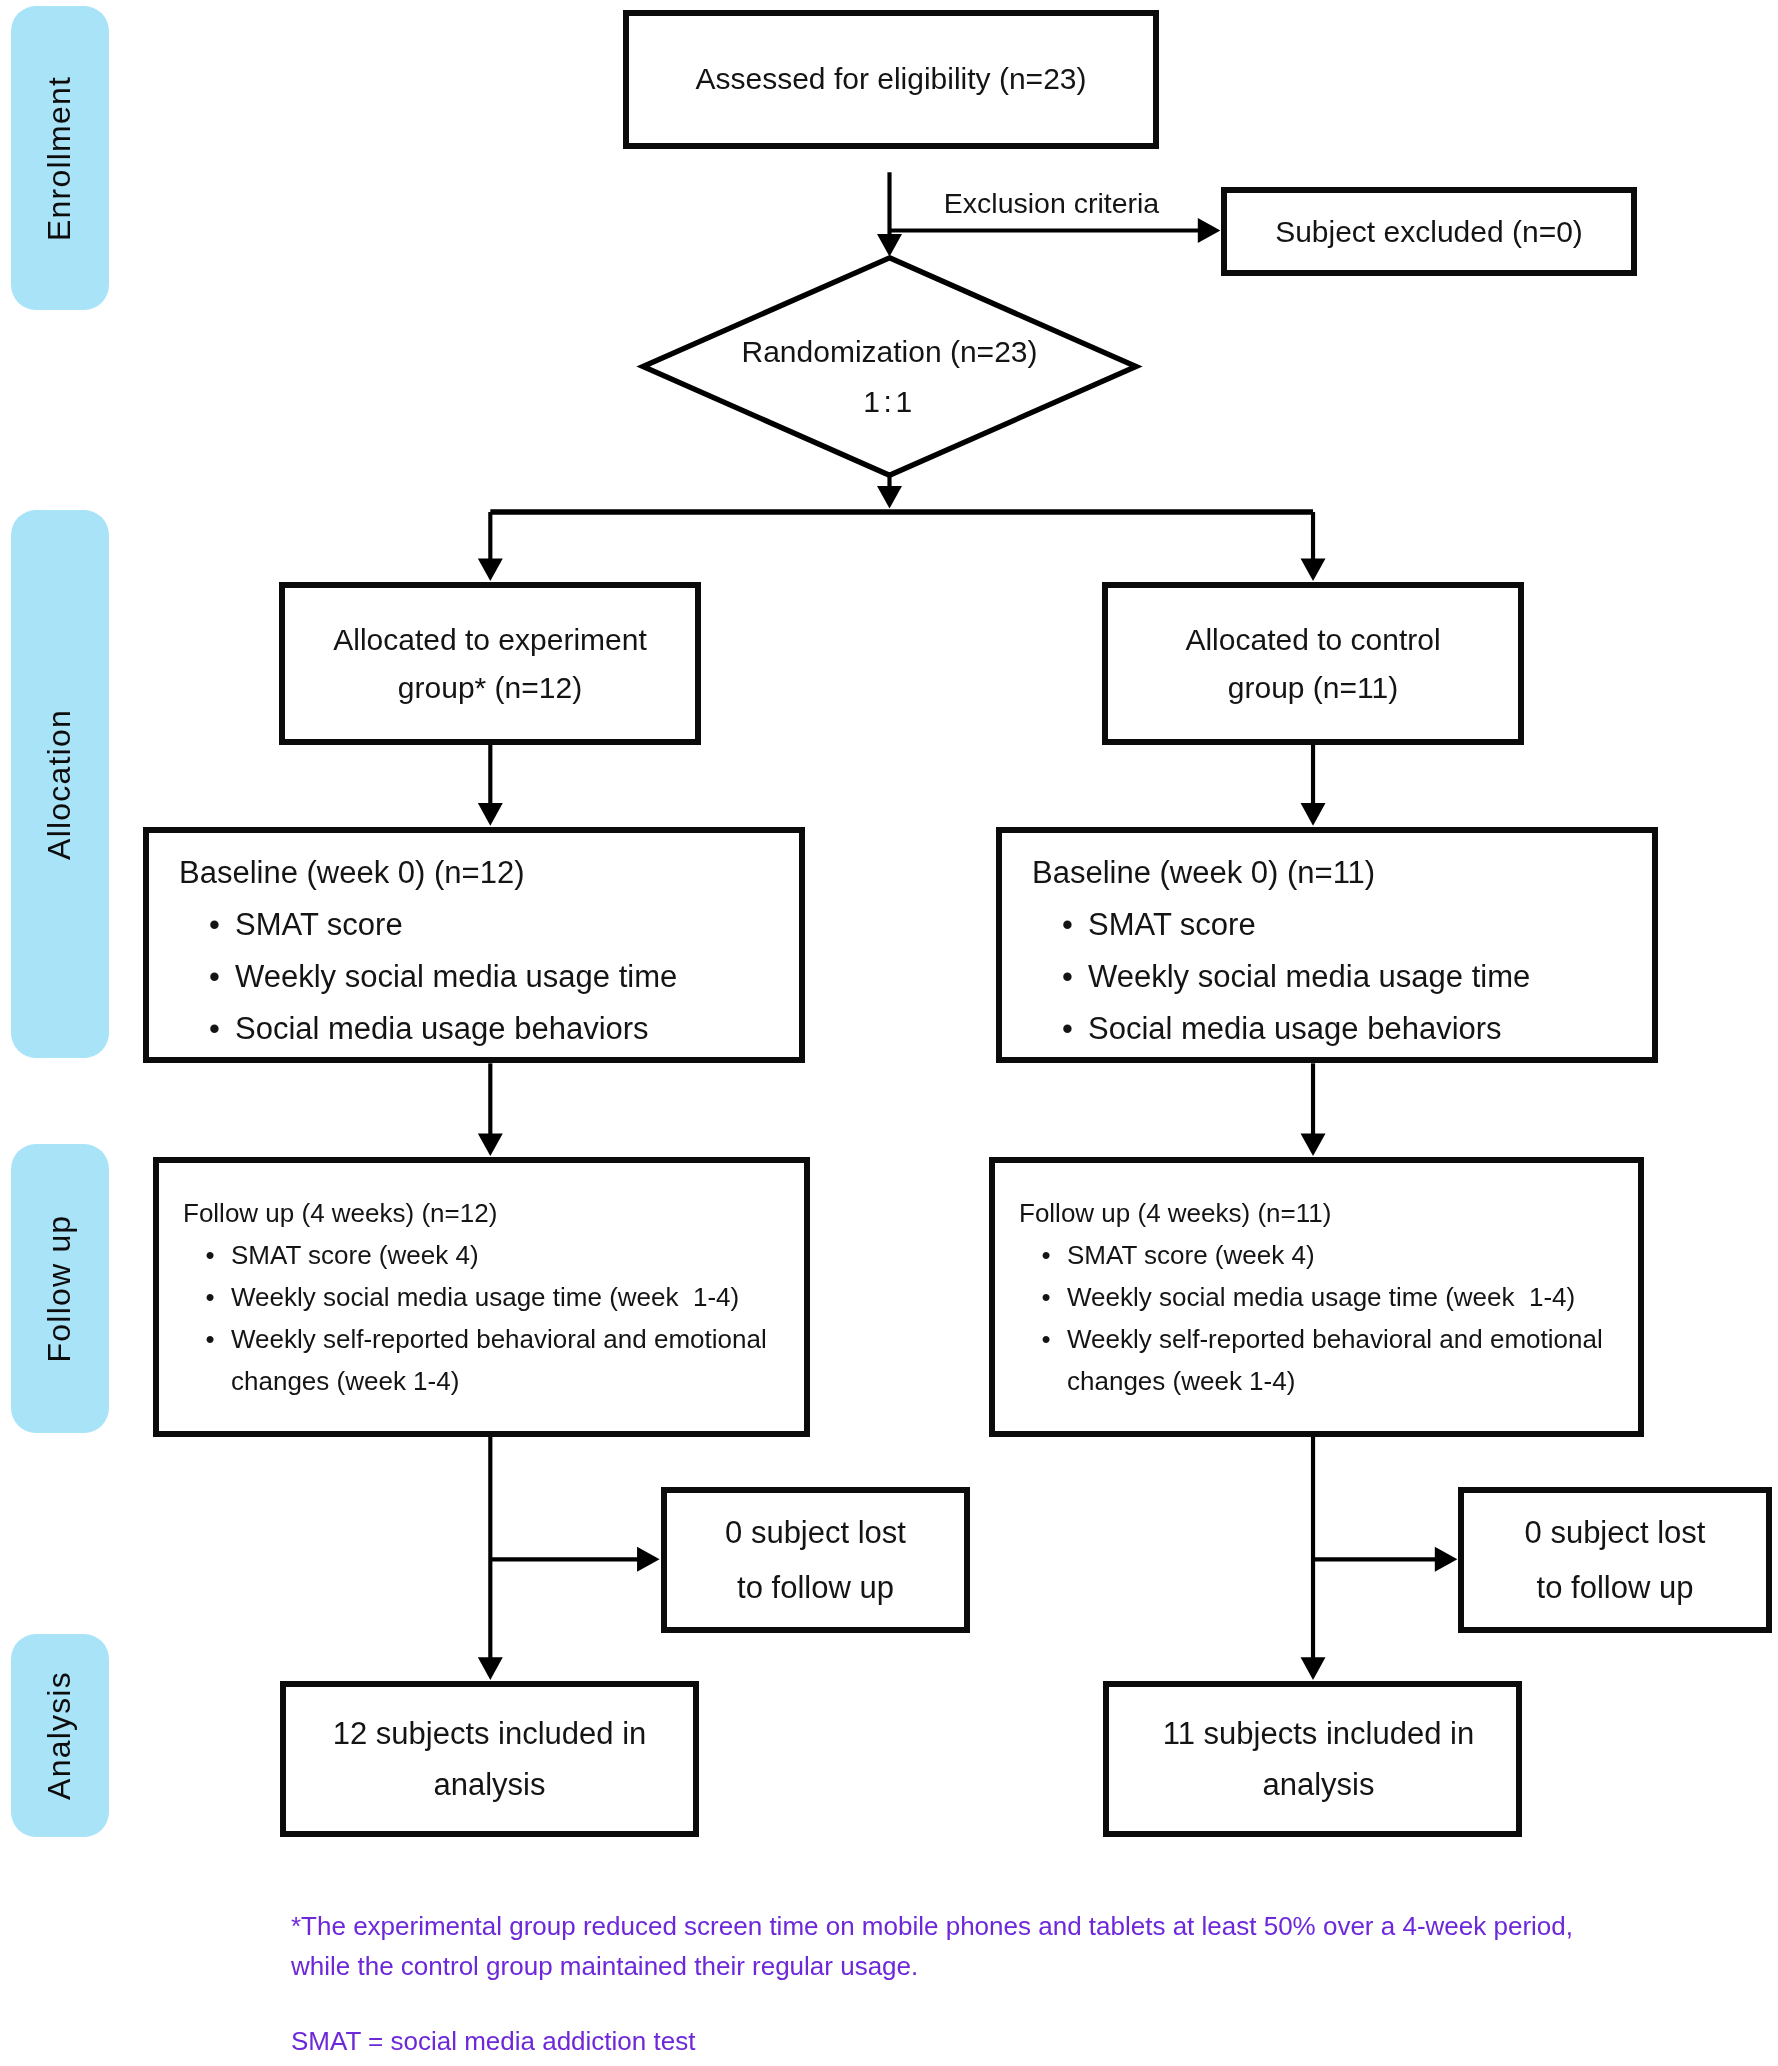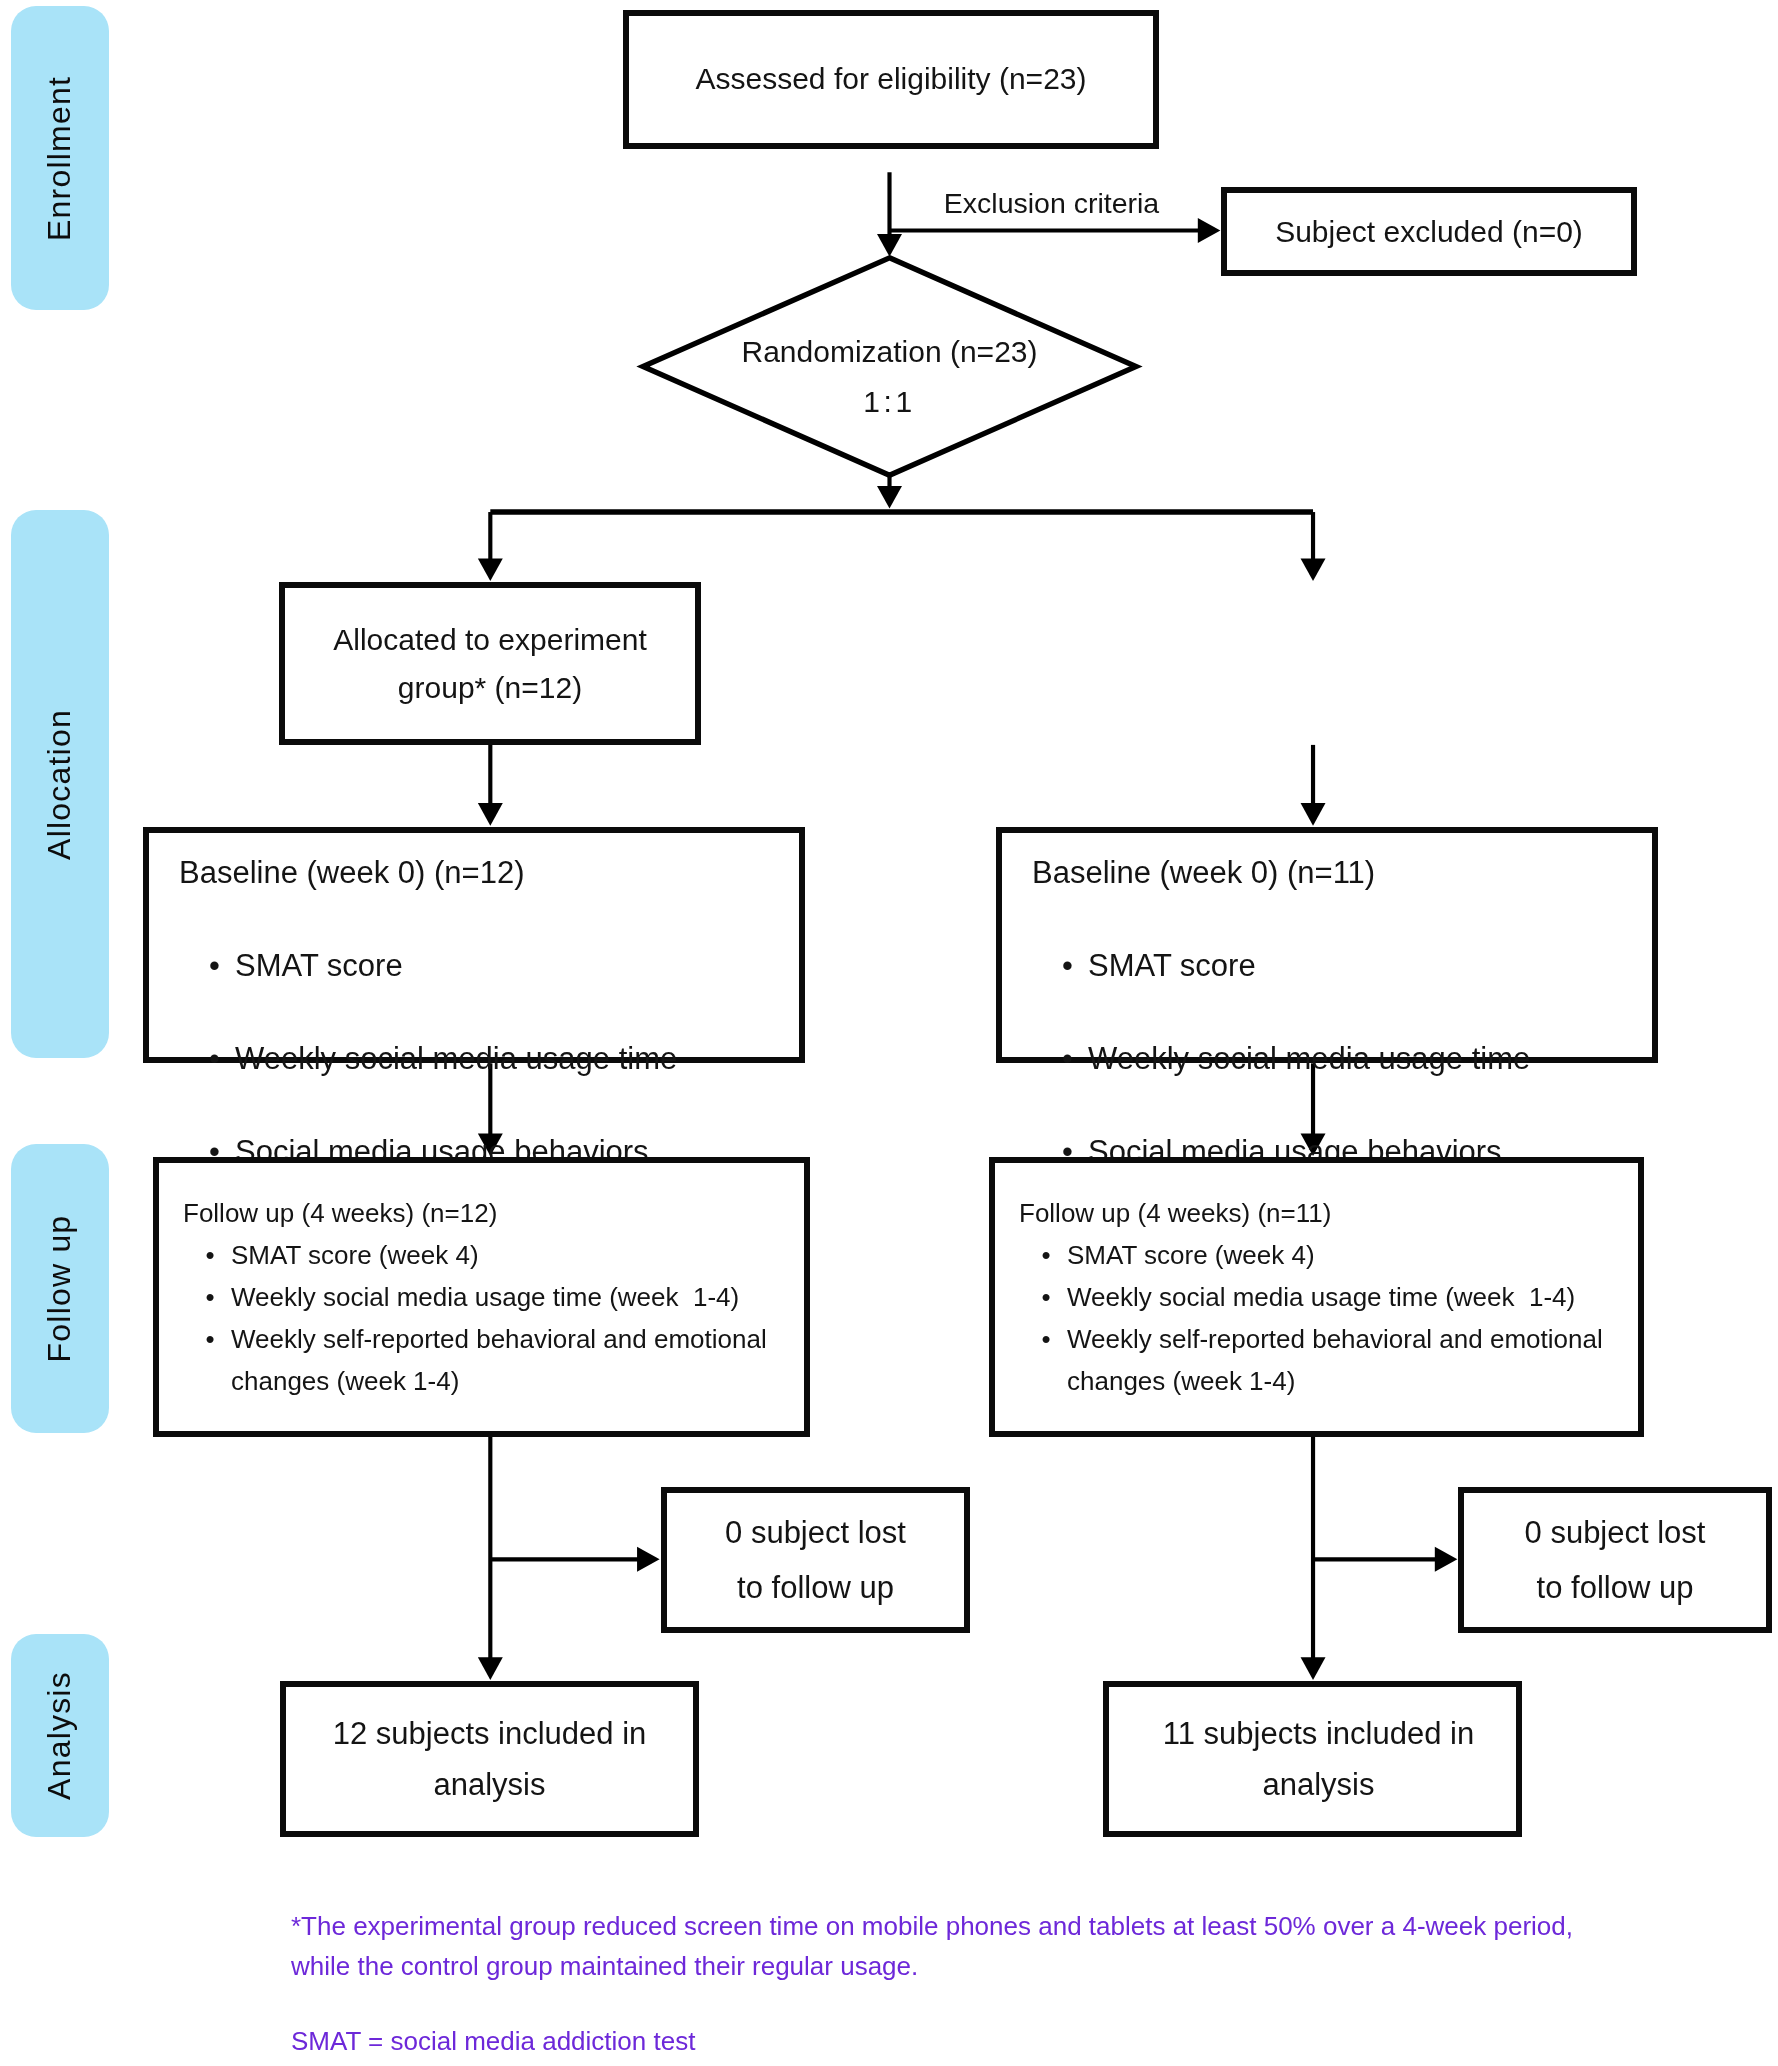--- a/index.html
+++ b/index.html
@@ -71,21 +71,21 @@
   }
   
   .listbox{box-sizing:border-box;}
   .listbox .ltitle{white-space:pre-wrap;}
   .listbox .bullet{position:relative;white-space:pre-wrap;}
   .listbox .bullet::before{content:"\2022";position:absolute;}
   .baselinebox{
     padding:14.3px 16.6px 0 30px;
     font-size:31px;line-height:52px;
   }
-  .baselinebox .bullet{padding-left:56px;margin-top:41px;}
+  .baselinebox .bullet{padding-left:56px;}
   .baselinebox .bullet::before{left:30px;}
   .followupbox{
     padding:28.5px 7.1px 0 24px;
     font-size:26px;line-height:42px;
   }
   .followupbox .bullet{padding-left:48px;}
   .followupbox .bullet::before{left:22.6px;}
   
   .footnote{
     position:absolute;
@@ -163,20 +163,24 @@
 
   <div class="diamond-text" style="left:643px;top:258px;width:493px;height:217px;">
     <div>Randomization (n=23)</div>
     <div style="letter-spacing:3.6px;">1:1</div>
   </div>
 
   <div class="box center alloc" style="left:279px;top:582px;width:422px;height:163px;">
     <div>Allocated to experiment</div>
     <div>group* (n=12)</div>
   </div>
+  <div class="box center alloc" style="left:1102px;top:582px;width:422px;height:163px;">
+    <div>Allocated to control</div>
+    <div>group (n=11)</div>
+  </div>
 
   <div class="box listbox baselinebox" style="left:143px;top:827px;width:662px;height:236px;">
     <div class="ltitle">Baseline (week 0) (n=12)</div>
     <div class="bullet">SMAT score</div>
     <div class="bullet">Weekly social media usage time</div>
     <div class="bullet">Social media usage behaviors</div>
   </div>
   <div class="box listbox baselinebox" style="left:996px;top:827px;width:662px;height:236px;">
     <div class="ltitle">Baseline (week 0) (n=11)</div>
     <div class="bullet">SMAT score</div>

